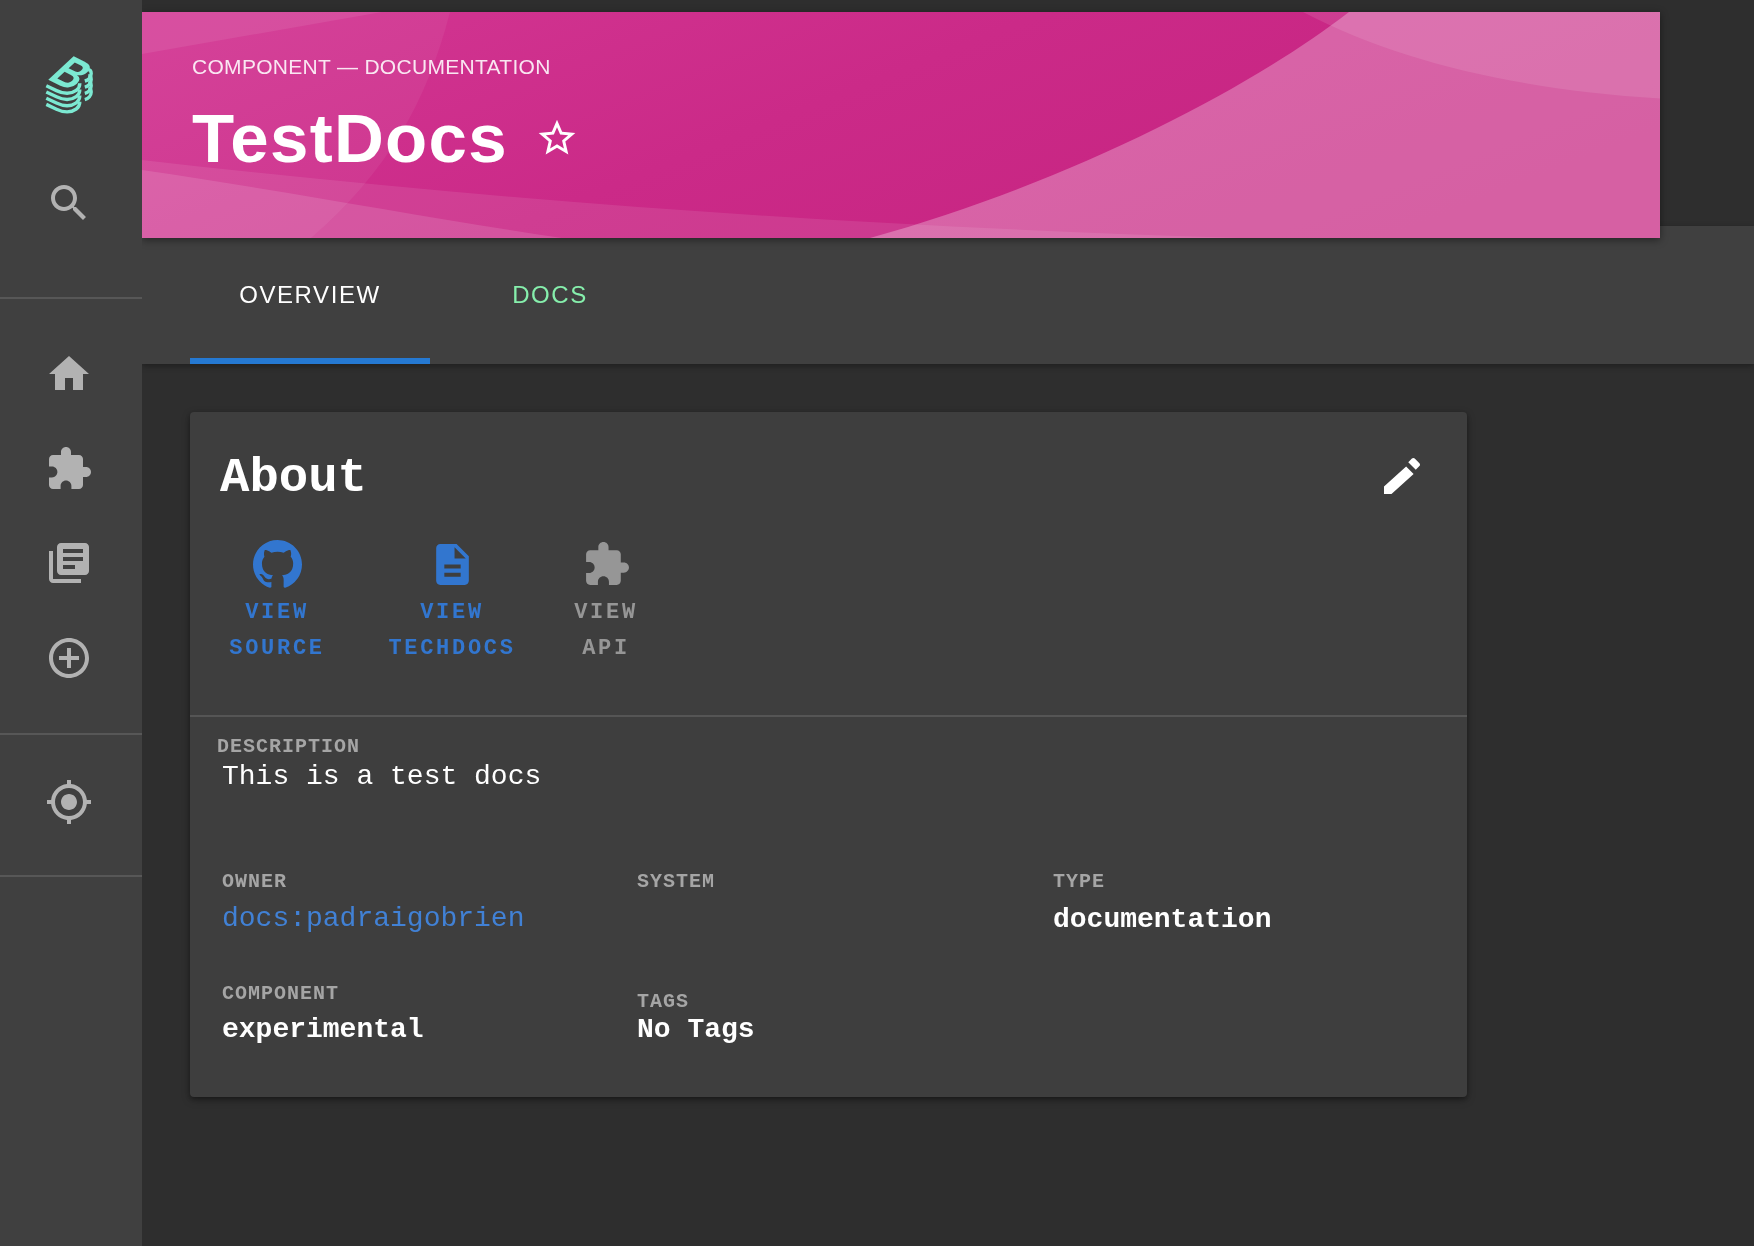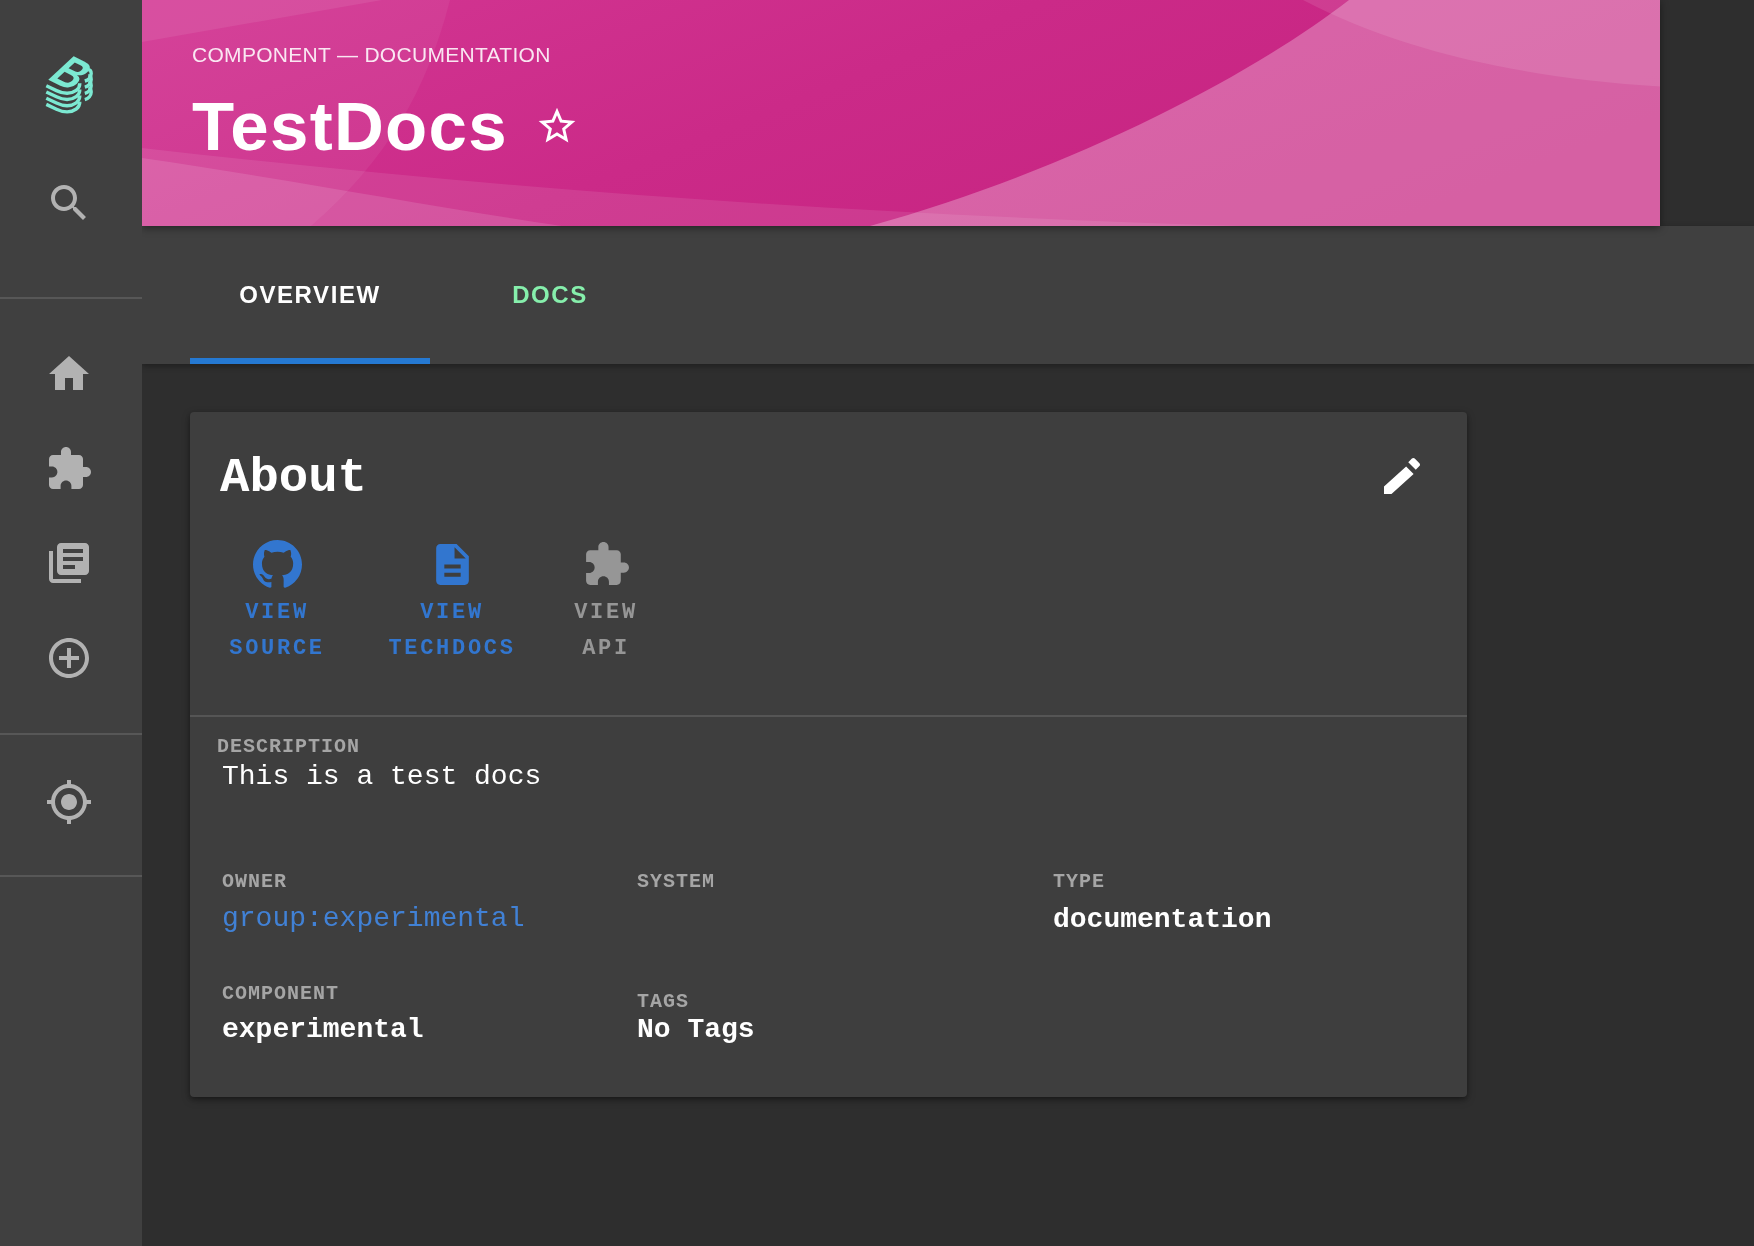--- a/index.html
+++ b/index.html
@@ -8,33 +8,33 @@
   #root { position:relative; width:1754px; height:1246px; }
   .abs { position:absolute; }
 
   
   #sidebar { position:absolute; left:0; top:0; width:142px; height:1246px; background:#404040; z-index:5; }
   .sdiv { position:absolute; left:0; width:142px; height:2px; background:rgba(255,255,255,0.12); }
   .sicon { position:absolute; left:45px; width:48px; height:48px; }
   .sicon svg { width:48px; height:48px; fill:#b2b2b2; }
 
   
-  #header { position:absolute; left:142px; top:0; width:1518px; height:226px; overflow:hidden;
+  #header { position:absolute; left:142px; top:12px; width:1518px; height:226px; overflow:hidden;
     box-shadow:0 2px 8px rgba(0,0,0,0.45); z-index:4; }
   #eyebrow { position:absolute; left:50px; top:44px; font-size:21px; letter-spacing:0.3px;
     color:rgba(255,255,255,0.88); line-height:21px; }
   #title { position:absolute; left:50px; top:92px; font-size:69px; font-weight:bold; color:#ffffff; line-height:69px; letter-spacing:1.3px; }
   #star { position:absolute; left:393px; top:104px; width:44px; height:44px; }
   #star svg { width:44px; height:44px; fill:#ffffff; }
 
   
   #tabbar { position:absolute; left:142px; top:226px; width:1612px; height:138px; background:#404040;
     box-shadow:0 2px 6px rgba(0,0,0,0.35); z-index:3; }
   .tab { position:absolute; top:0; height:138px; width:240px; display:flex; align-items:center; justify-content:center;
-    font-size:24px; font-weight:bold; letter-spacing:1.6px; }
+    font-size:24px; font-weight:normal; letter-spacing:1.6px; }
   #tab1 { left:48px; color:#ffffff; }
   #tab2 { left:288px; color:#86efac; }
   #underline { position:absolute; left:48px; top:132px; width:240px; height:6px; background:#2579d2; }
 
   
   #card { position:absolute; left:190px; top:412px; width:1277px; height:685px; background:#3e3e3e;
     border-radius:4px; box-shadow:0 2px 4px rgba(0,0,0,0.3), 0 3px 8px rgba(0,0,0,0.25);font-family:Liberation Mono, monospace; }
   #about { position:absolute; left:30px; top:42px; font-size:49px; font-weight:bold; color:#fff; line-height:49px; }
   #pencil { position:absolute; left:1188px; top:40px; width:48px; height:48px; }
   #pencil svg { width:48px; height:48px; fill:#ffffff; }
@@ -149,21 +149,21 @@
           </svg></div>
       <div class="blabel">VIEW<br>API</div>
     </div>
 
     <div id="carddiv"></div>
 
     <div class="lbl" style="left:27px; top:325px;text-align:right;">DESCRIPTION</div>
     <div class="val" style="left:32px; top:351px;">This is a test docs</div>
 
     <div class="lbl" style="left:32px; top:460px;">OWNER</div>
-    <div class="val link" style="left:32px; top:493px;">group:experimental</div>
+    <div class="val link" style="left:32px; top:493px;">docs:padraigobrien</div>
     <div class="lbl" style="left:447px; top:460px;text-align:right;">SYSTEM</div>
     <div class="lbl" style="left:863px; top:460px;">TYPE</div>
     <div class="valb" style="left:863px; top:494px;">documentation</div>
 
     <div class="lbl" style="left:32px; top:572px;">COMPONENT</div>
     <div class="valb" style="left:32px; top:604px;">experimental</div>
     <div class="lbl" style="left:447px; top:580px;">TAGS</div>
     <div class="valb" style="left:447px; top:604px;">No Tags</div>
   </div>
 

